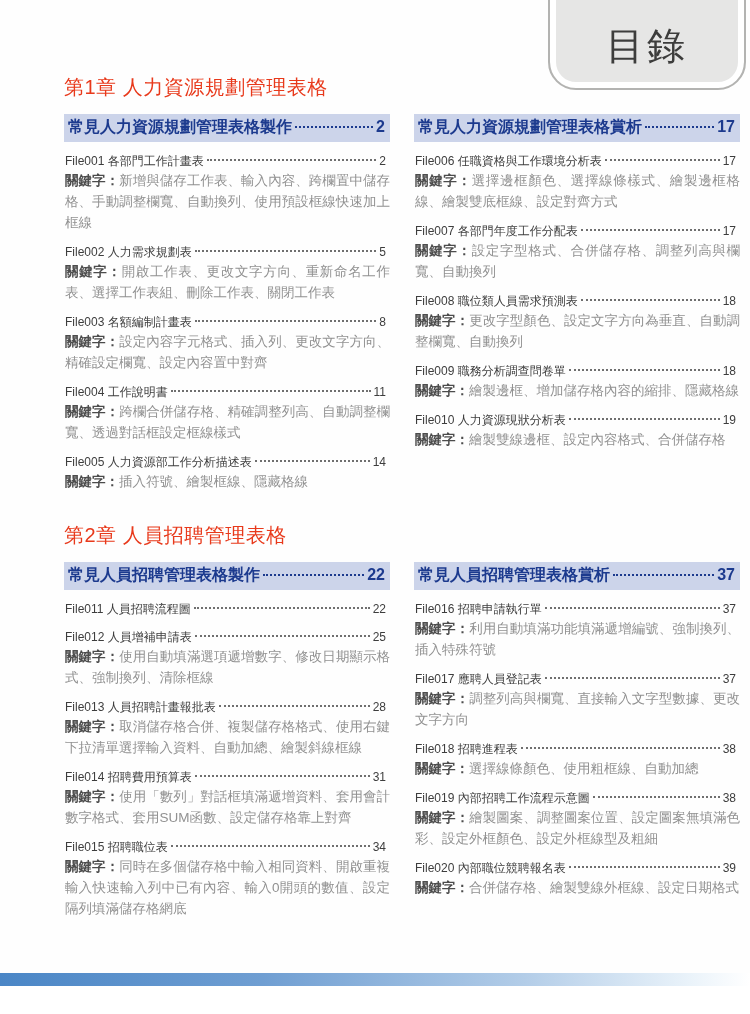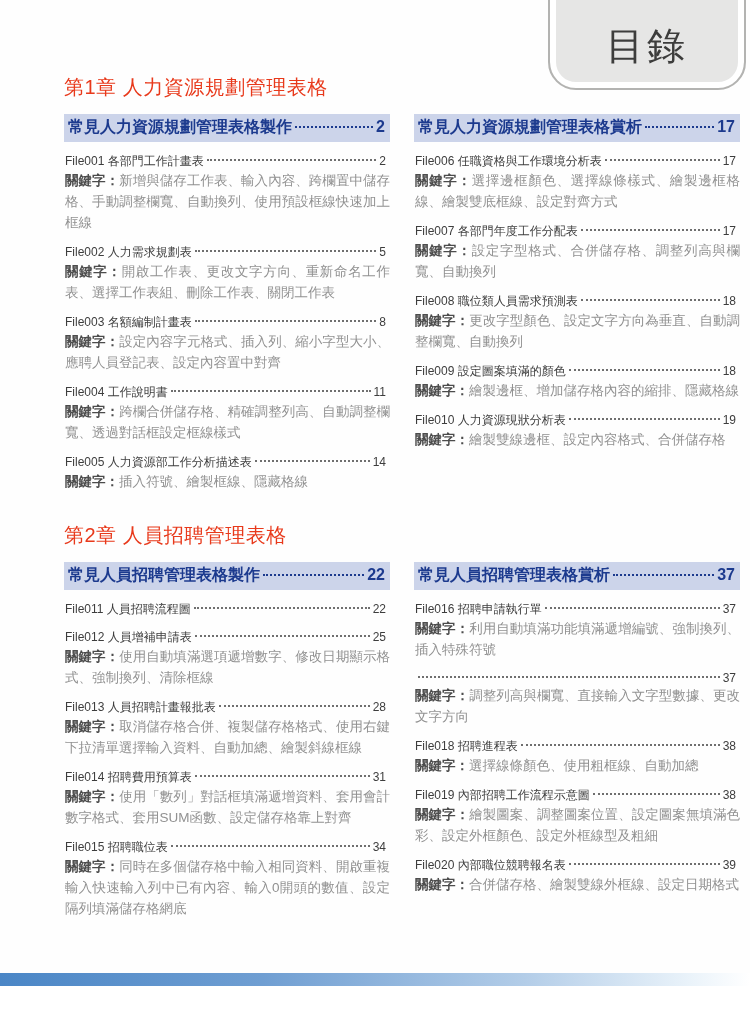--- a/index.html
+++ b/index.html
@@ -107,21 +107,21 @@
                   <span class="pg">5</span>
                 </div>
                 <p class="entry-keywords"><span class="kw-label">關鍵字：</span><span class="kw-text">開啟工作表、更改文字方向、重新命名工作表、選擇工作表組、刪除工作表、關閉工作表</span></p>
               </div>
               <div class="entry">
                 <div class="entry-title">
                   <span class="t">File003 名額編制計畫表</span>
                   <span class="leader"></span>
                   <span class="pg">8</span>
                 </div>
-                <p class="entry-keywords"><span class="kw-label">關鍵字：</span><span class="kw-text">設定內容字元格式、插入列、縮小字型大小、應聘人員登記表、設定內容置中對齊</span></p>
+                <p class="entry-keywords"><span class="kw-label">關鍵字：</span><span class="kw-text">設定內容字元格式、插入列、更改文字方向、精確設定欄寬、設定內容置中對齊</span></p>
               </div>
               <div class="entry">
                 <div class="entry-title">
                   <span class="t">File004 工作說明書</span>
                   <span class="leader"></span>
                   <span class="pg">11</span>
                 </div>
                 <p class="entry-keywords"><span class="kw-label">關鍵字：</span><span class="kw-text">跨欄合併儲存格、精確調整列高、自動調整欄寬、透過對話框設定框線樣式</span></p>
               </div>
               <div class="entry">
@@ -158,21 +158,21 @@
               <div class="entry">
                 <div class="entry-title">
                   <span class="t">File008 職位類人員需求預測表</span>
                   <span class="leader"></span>
                   <span class="pg">18</span>
                 </div>
                 <p class="entry-keywords"><span class="kw-label">關鍵字：</span><span class="kw-text">更改字型顏色、設定文字方向為垂直、自動調整欄寬、自動換列</span></p>
               </div>
               <div class="entry">
                 <div class="entry-title">
-                  <span class="t">File009 設定圖案填滿的顏色</span>
+                  <span class="t">File009 職務分析調查問卷單</span>
                   <span class="leader"></span>
                   <span class="pg">18</span>
                 </div>
                 <p class="entry-keywords"><span class="kw-label">關鍵字：</span><span class="kw-text">繪製邊框、增加儲存格內容的縮排、隱藏格線</span></p>
               </div>
               <div class="entry">
                 <div class="entry-title">
                   <span class="t">File010 人力資源現狀分析表</span>
                   <span class="leader"></span>
                   <span class="pg">19</span>
@@ -240,20 +240,21 @@
               <div class="entry">
                 <div class="entry-title">
                   <span class="t">File016 招聘申請執行單</span>
                   <span class="leader"></span>
                   <span class="pg">37</span>
                 </div>
                 <p class="entry-keywords"><span class="kw-label">關鍵字：</span><span class="kw-text">利用自動填滿功能填滿遞增編號、強制換列、插入特殊符號</span></p>
               </div>
               <div class="entry">
                 <div class="entry-title">
+                  <span class="t">File017 應聘人員登記表</span>
                   <span class="leader"></span>
                   <span class="pg">37</span>
                 </div>
                 <p class="entry-keywords"><span class="kw-label">關鍵字：</span><span class="kw-text">調整列高與欄寬、直接輸入文字型數據、更改文字方向</span></p>
               </div>
               <div class="entry">
                 <div class="entry-title">
                   <span class="t">File018 招聘進程表</span>
                   <span class="leader"></span>
                   <span class="pg">38</span>

